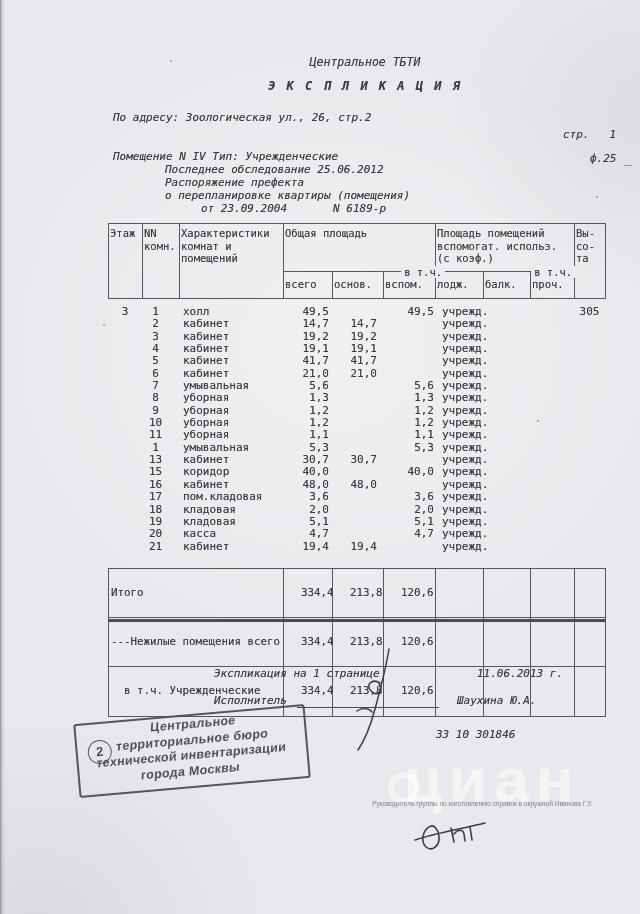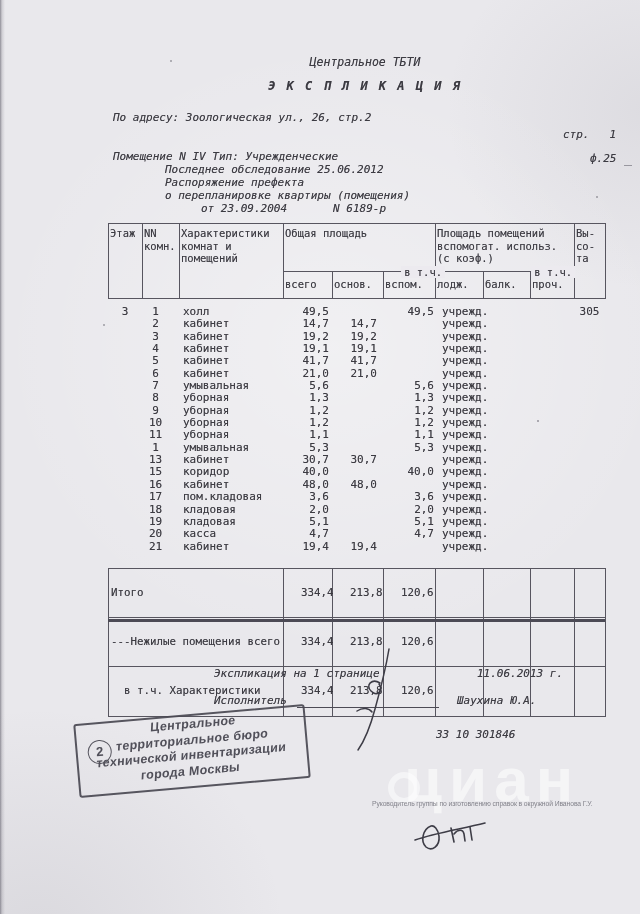--- a/index.html
+++ b/index.html
@@ -447,21 +447,21 @@
           <td colspan="3" class="tlabel">---Нежилые помещения всего</td>
           <td class="num">334,4</td>
           <td class="num">213,8</td>
           <td class="num">120,6</td>
           <td></td>
           <td></td>
           <td></td>
           <td></td>
         </tr>
         <tr>
-          <td colspan="3" class="tlabel">  в т.ч. Характеристики</td>
+          <td colspan="3" class="tlabel">  в т.ч. Учрежденческие</td>
           <td class="num">334,4</td>
           <td class="num">213,8</td>
           <td class="num">120,6</td>
           <td></td>
           <td></td>
           <td></td>
           <td></td>
         </tr>
       </tbody>
   </table>

